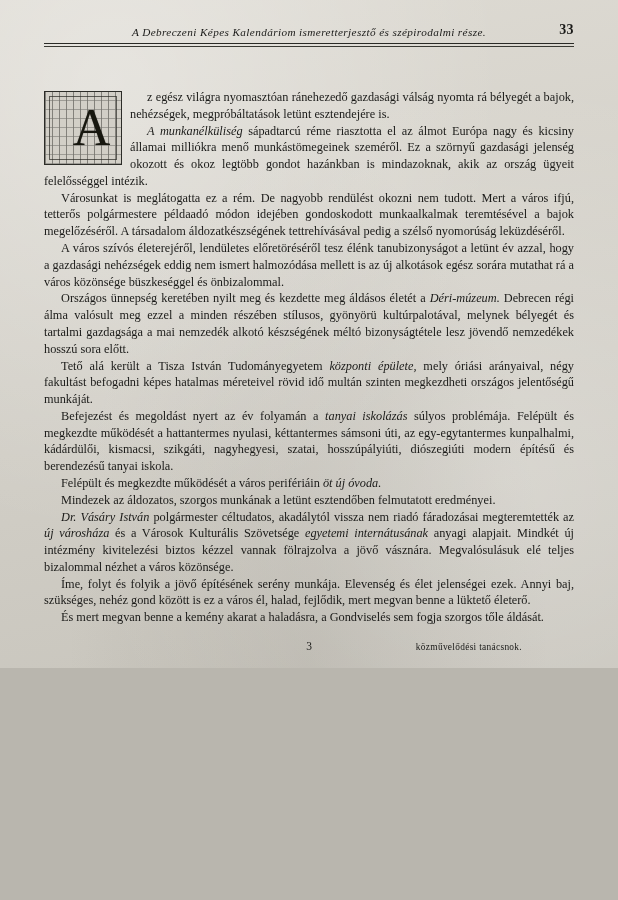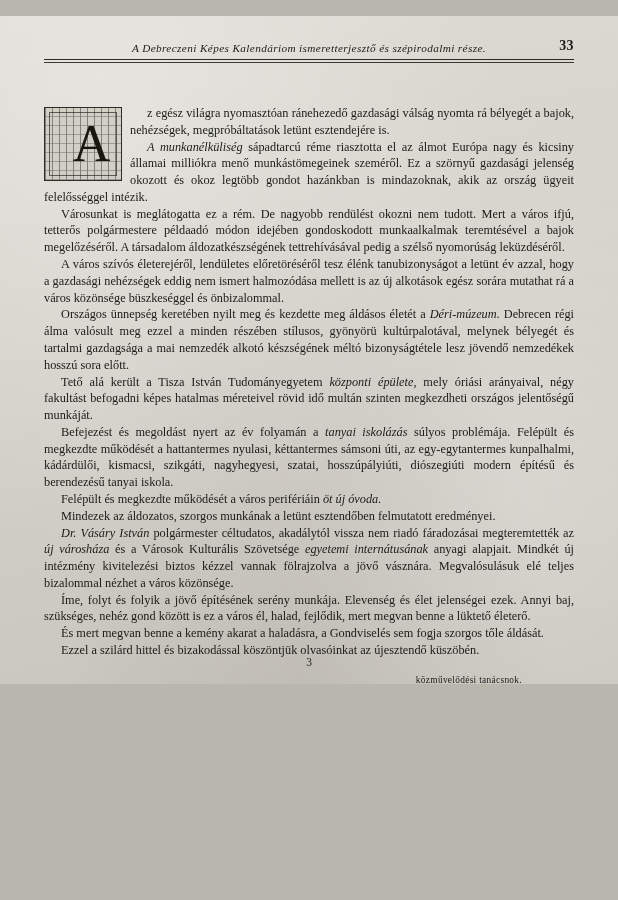--- a/index.html
+++ b/index.html
@@ -4,21 +4,21 @@
 <style>
   html, body {
     margin: 0;
     padding: 0;
     background: #b9b6ae;
   }
   .page {
     position: relative;
     width: 618px;
     height: 668px;
-    margin: 16px auto;
+    margin: 0 auto;
     background: #cdcac2;
     overflow: hidden;
     font-family: "Liberation Serif", serif;
     color: #1a1a18;
   }
   
   .page::before {
     content: "";
     position: absolute;
     inset: 0;
@@ -190,21 +190,20 @@
 
 
       <p><span>Mindezek az áldozatos, szorgos munkának a letünt esztendőben felmutatott eredményei.</span></p>
 
       <p><span class="italic">Dr. Vásáry István</span><span> polgármester céltudatos, akadálytól vissza nem riadó fáradozásai megteremtették az </span><span class="italic">új városháza</span><span> és a Városok Kulturális Szövetsége </span><span class="italic">egyetemi internátusának</span><span> anyagi alapjait. Mindkét új intézmény kivitelezési biztos kézzel vannak fölrajzolva a jövő vásznára. Megvalósulásuk elé teljes bizalommal nézhet a város közönsége.</span></p>
 
       <p><span>Íme, folyt és folyik a jövő építésének serény munkája. Elevenség és élet jelenségei ezek. Annyi baj, szükséges, nehéz gond között is ez a város él, halad, fejlődik, mert megvan benne a lüktető életerő.</span></p>
 
       <p><span>És mert megvan benne a kemény akarat a haladásra, a Gondviselés sem fogja szorgos tőle áldását.</span></p>
 
-      <p><span>Ezzel a szilárd hittel és bizakodással köszöntjük olvasóinkat az újesztendő küszöbén.</span></p>
 
     </div>
 
     <div class="signature">
       <div class="role">közművelődési tanácsnok.</div>
     </div>
 
     <div class="pagenum-bottom">3</div>
 
   </div>

